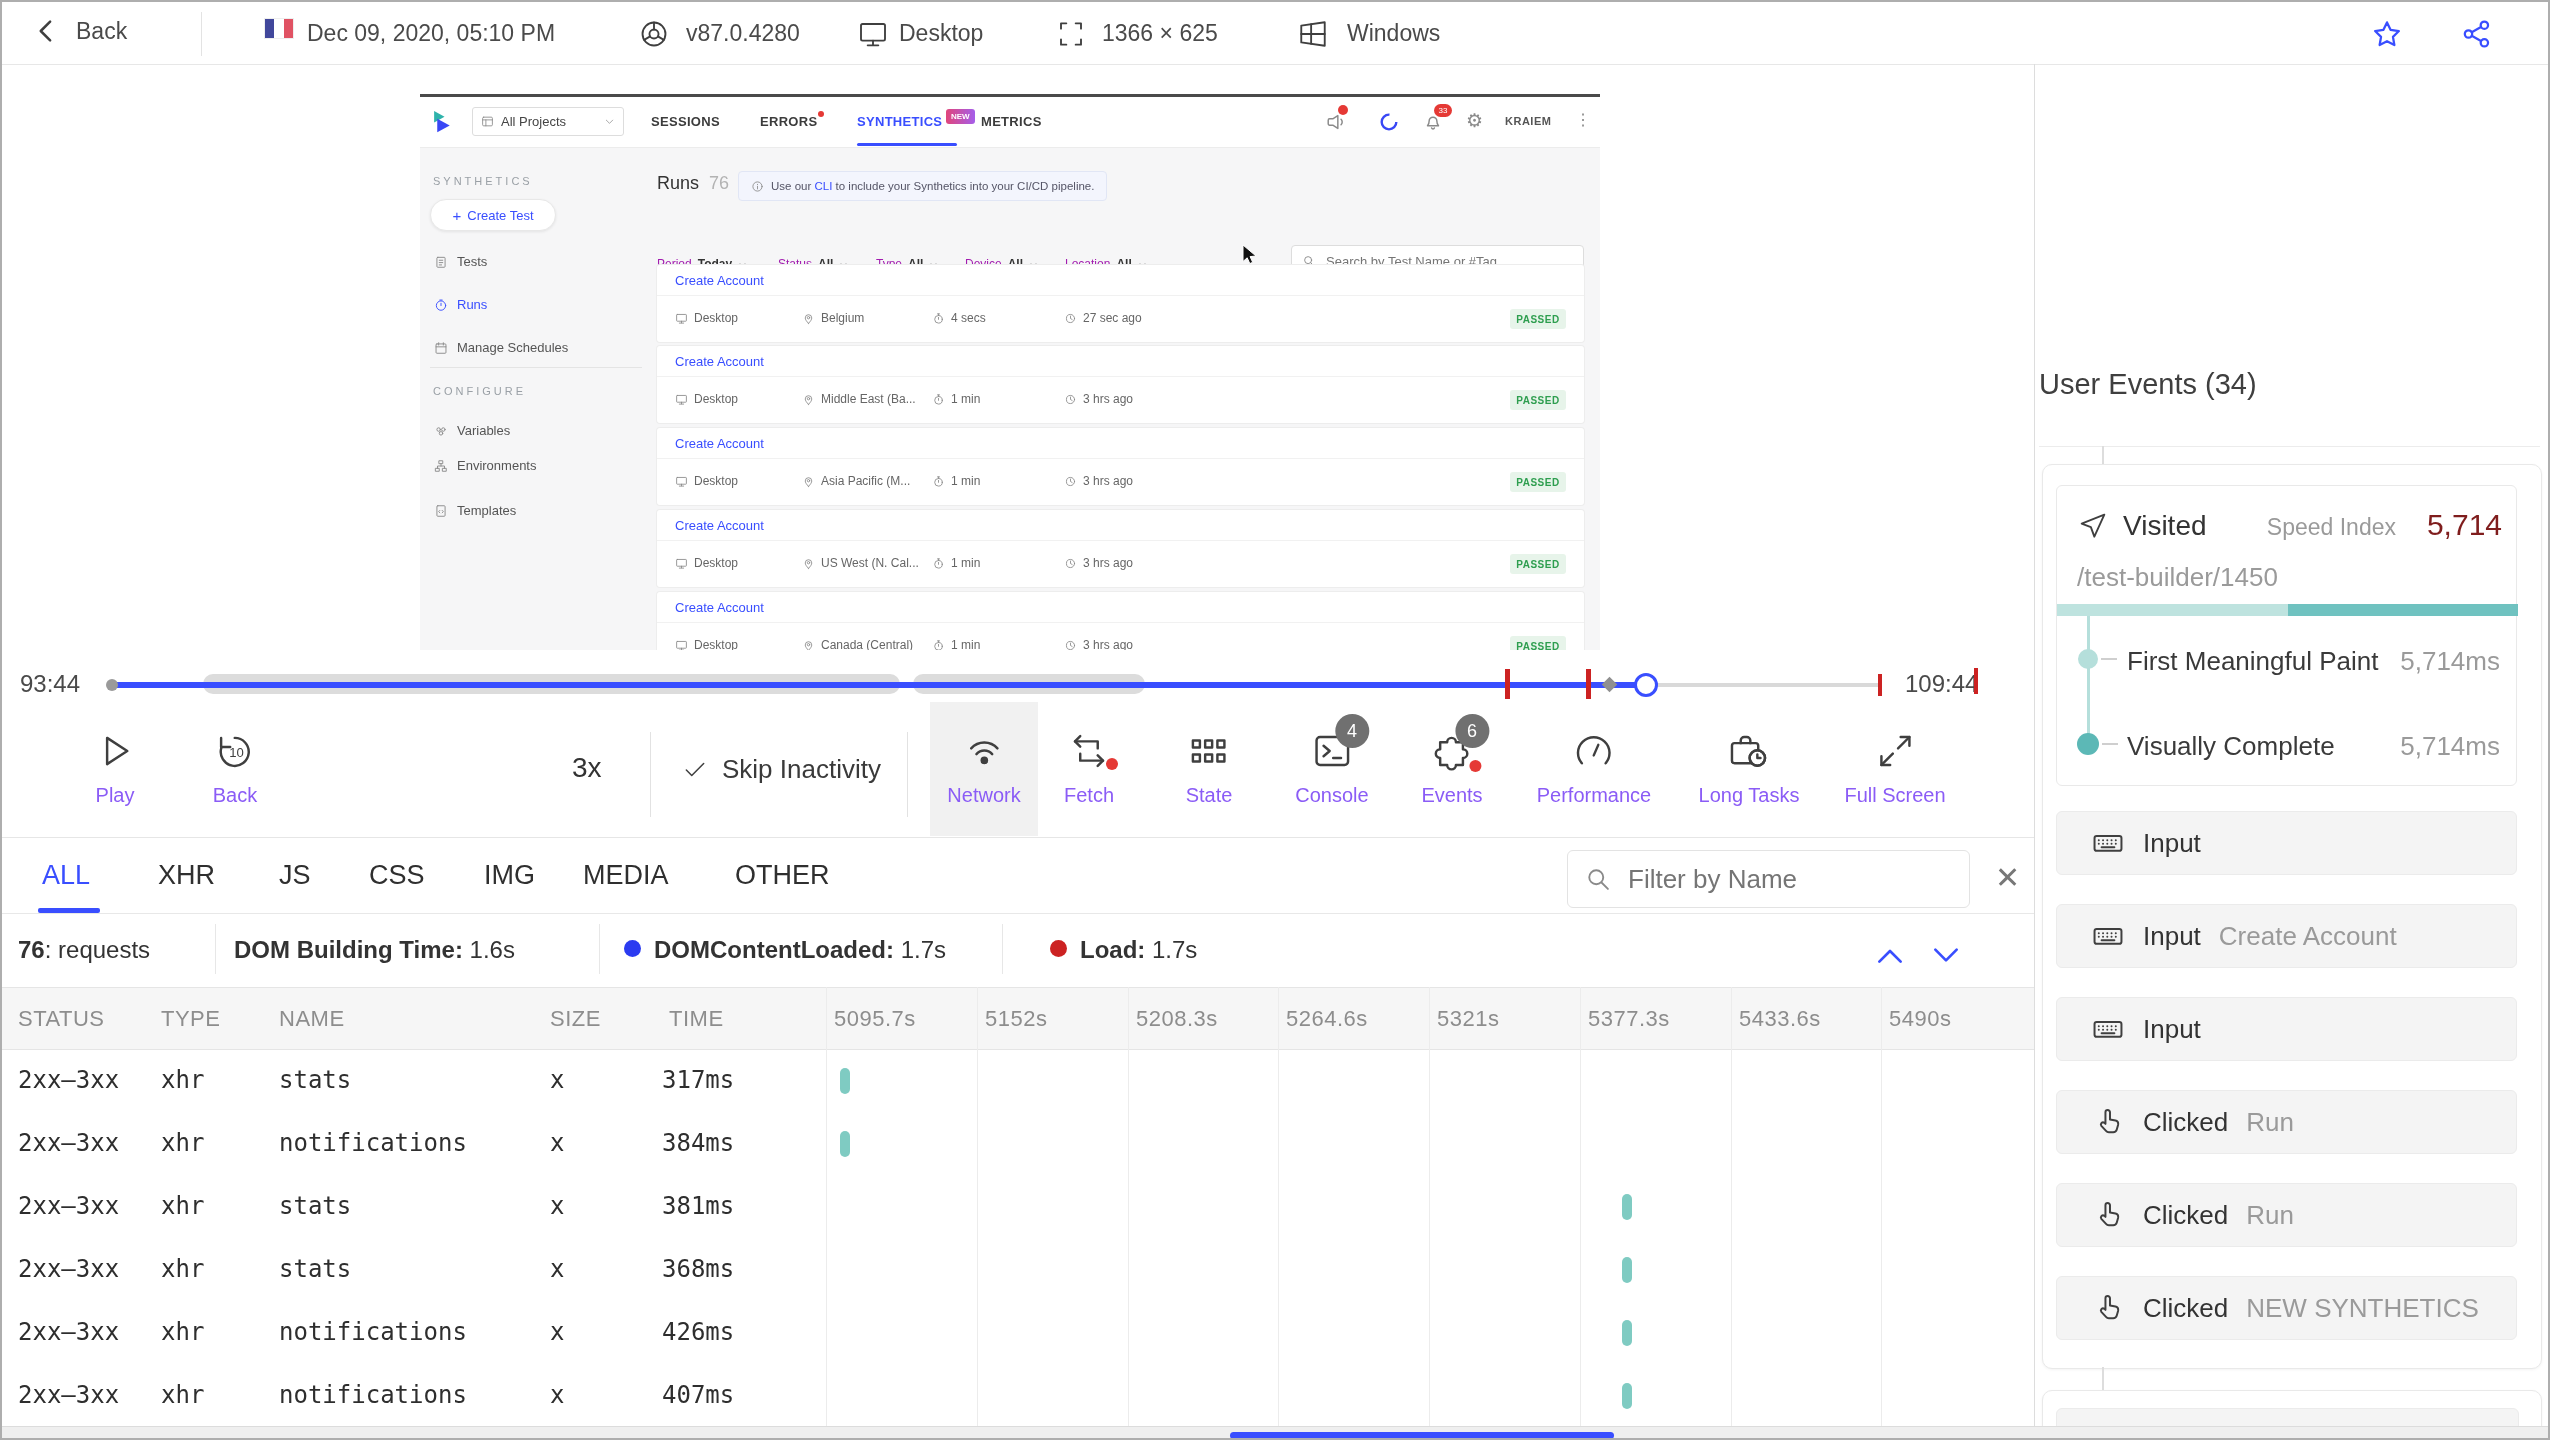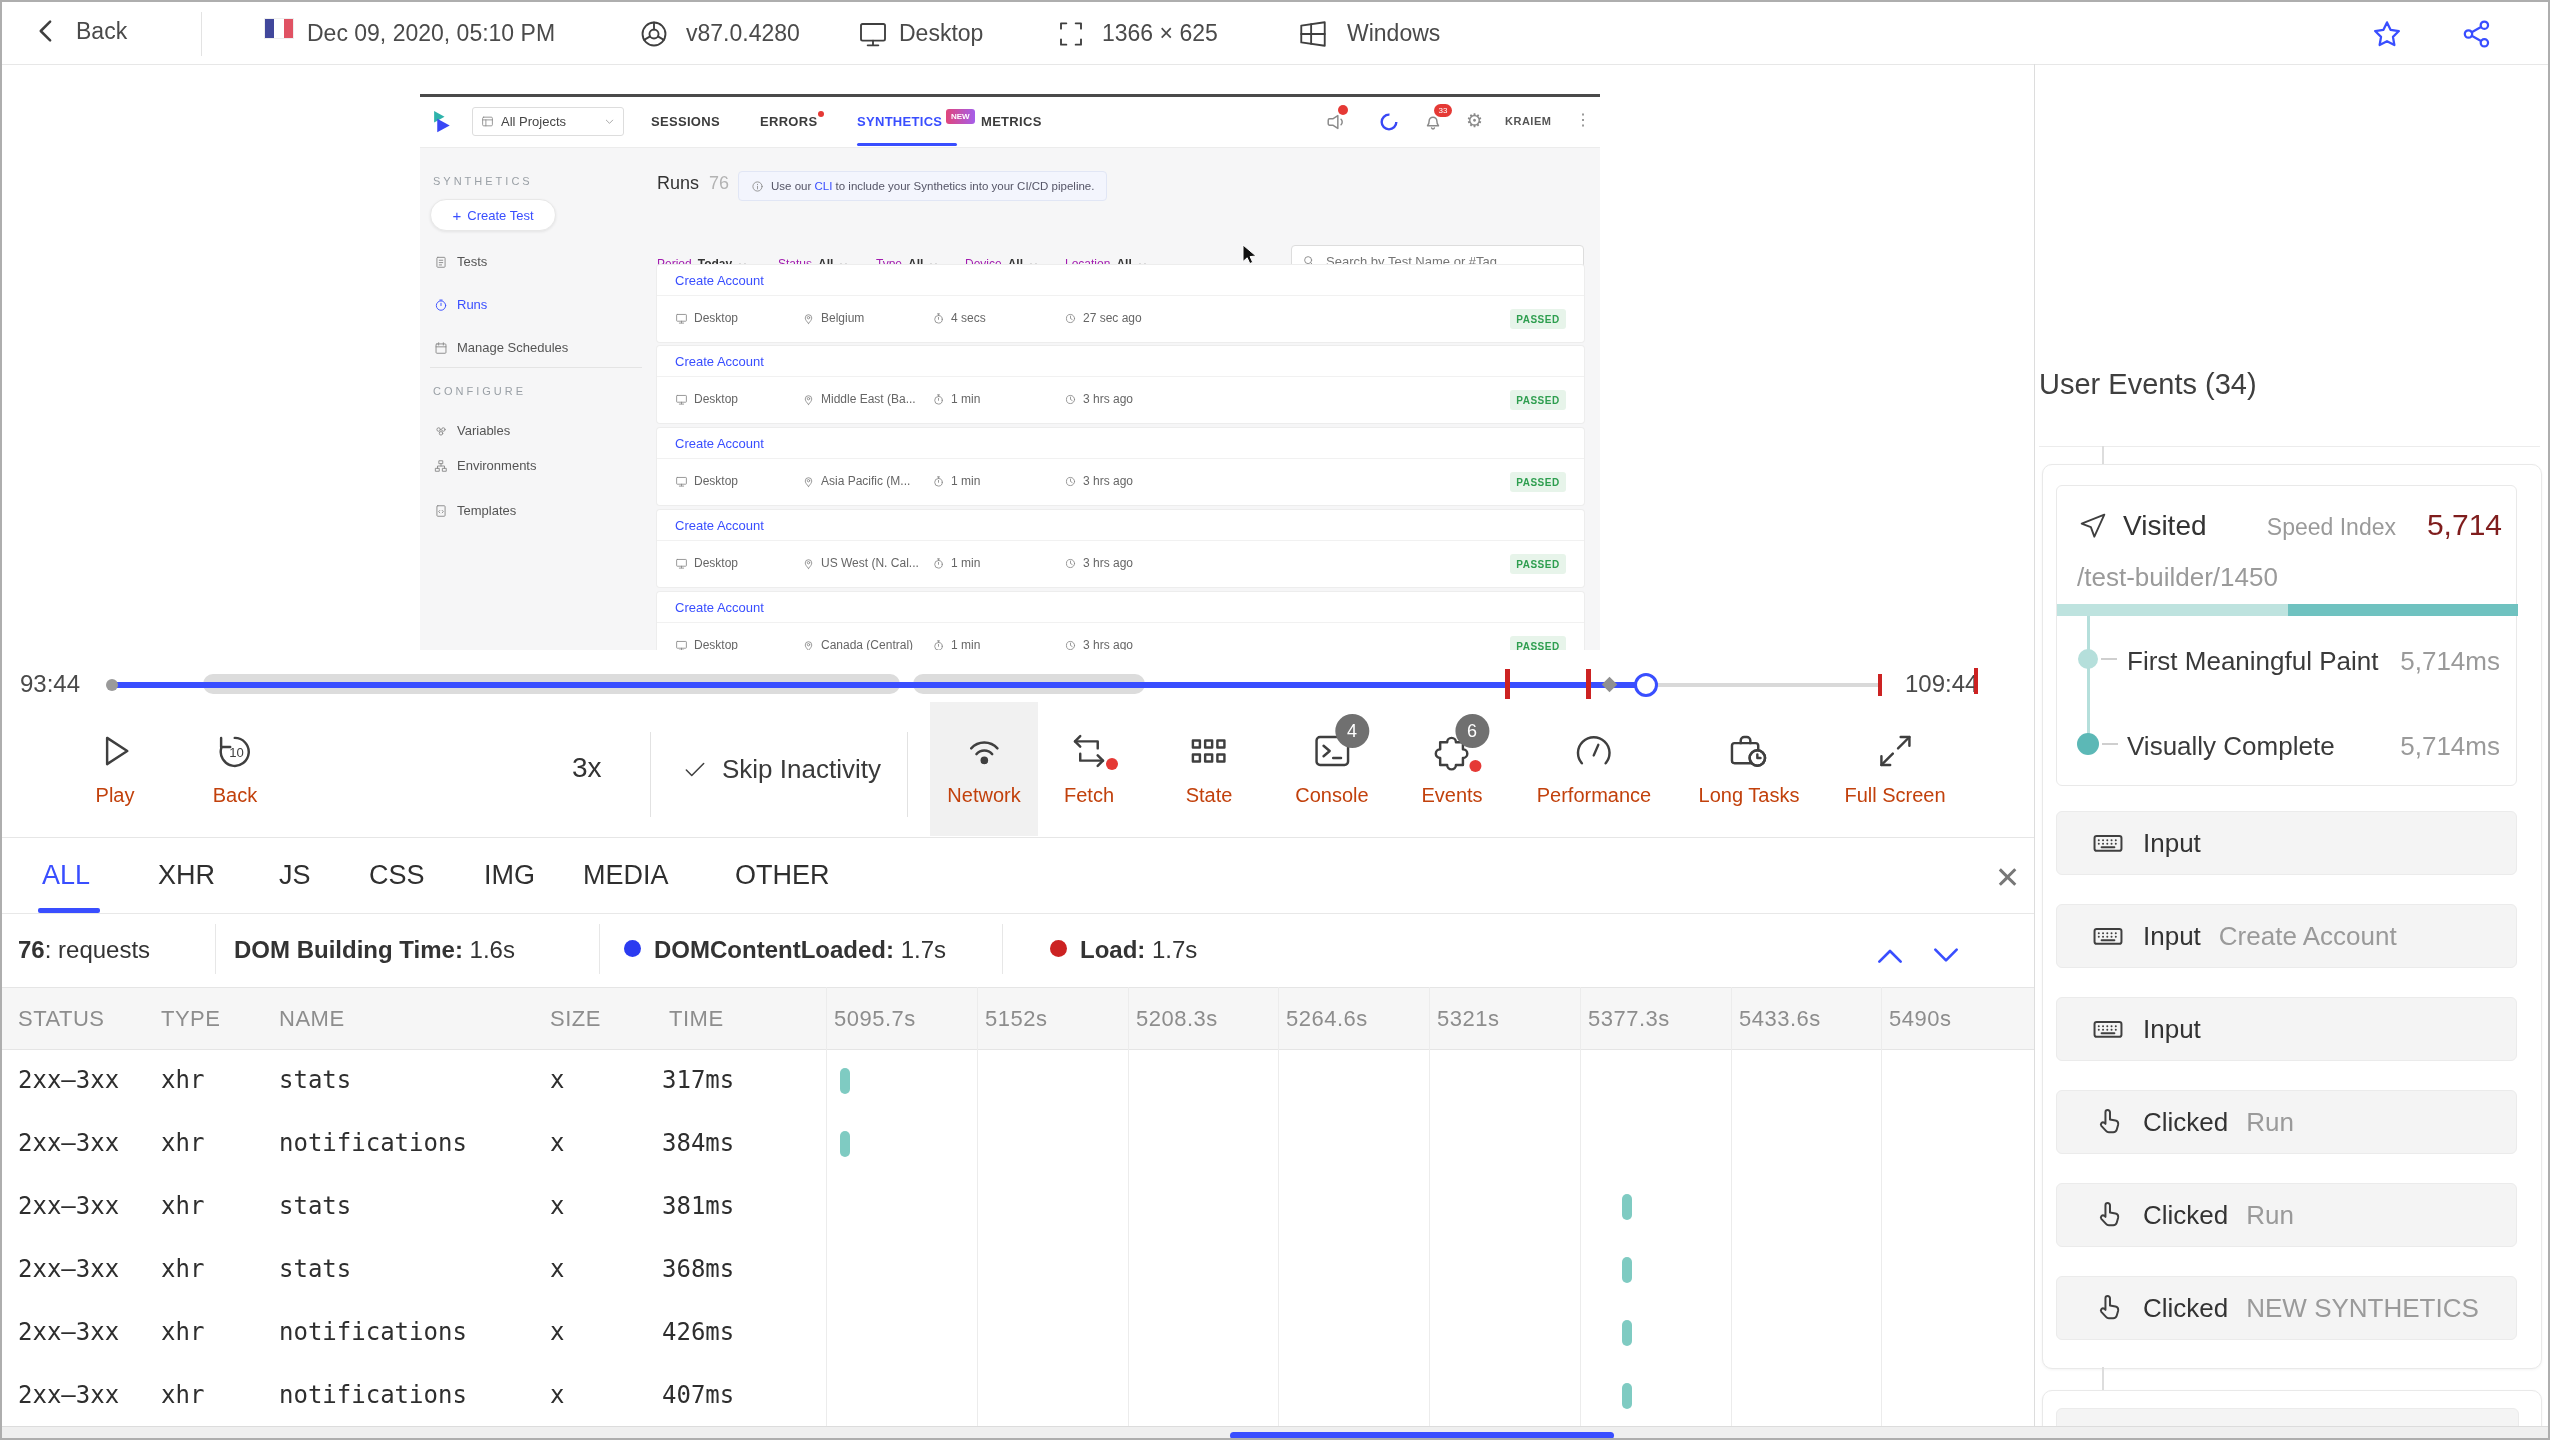--- a/index.html
+++ b/index.html
@@ -22,21 +22,21 @@
   .mcard{position:absolute;left:237px;width:927px;background:#fff;border-radius:3px;box-shadow:0 0 0 1px #ededed;}
   .mcard-title{height:30px;line-height:31px;padding-left:18px;font-size:13px;color:#394eff;border-bottom:1px solid #f1f1f1;}
   .mdet{position:absolute;top:15px;display:flex;align-items:center;gap:6px;font-size:12px;color:#666;}
   .badge-passed{position:absolute;right:18px;top:13px;width:56px;height:20px;border-radius:3px;background:#e7f4ea;color:#2e9e4f;
                 font-size:10px;font-weight:700;letter-spacing:.5px;display:flex;align-items:center;justify-content:center;}
   .fgrp{position:absolute;top:160px;display:flex;align-items:center;gap:6px;font-size:12px;}
   .flabel{color:#a21caf;} .fval{color:#333;font-weight:700;}
   
   .tlabel{font-size:24px;color:#4a4a4a;}
   .ctl{position:absolute;top:728px;display:flex;flex-direction:column;align-items:center;gap:12px;transform:translateX(-50%);}
-  .ctl-label{font-size:20px;color:#c2410c;white-space:nowrap;}
+  .ctl-label{font-size:20px;color:#8b5cf6;white-space:nowrap;}
   .cbadge{position:absolute;top:-16px;right:-16px;width:34px;height:34px;border-radius:50%;background:#707070;color:#fff;
           font-size:18px;display:flex;align-items:center;justify-content:center;}
   .rdot{position:absolute;width:12px;height:12px;border-radius:50%;background:#e53935;}
   .vsep{position:absolute;width:1px;background:#e2e2e2;top:730px;height:85px;}
   
   .nt{position:absolute;top:858px;font-size:27px;color:#2f2f2f;}
   .sumtxt{position:absolute;top:934px;font-size:24px;color:#333;white-space:nowrap;}
   .ssep{position:absolute;top:922px;height:50px;width:1px;background:#e7e7e7;}
   .th{position:absolute;top:1004px;font-size:22px;color:#8d8d8d;letter-spacing:.5px;}
   .gline{position:absolute;top:985px;height:439px;width:1px;background:#ececec;}
@@ -567,20 +567,27 @@
   <div class="abs" style="left:0;top:835px;width:2032px;height:1px;background:#e6e6e6;"></div>
 
   <div class="nt" style="left:40px;color:#394eff;">ALL</div>
   <div class="abs" style="left:36px;top:906px;width:62px;height:5px;background:#394eff;border-radius:2px;"></div>
   <div class="nt" style="left:156px;">XHR</div>
   <div class="nt" style="left:277px;">JS</div>
   <div class="nt" style="left:367px;">CSS</div>
   <div class="nt" style="left:482px;">IMG</div>
   <div class="nt" style="left:581px;">MEDIA</div>
   <div class="nt" style="left:733px;">OTHER</div>
+  <div class="abs" style="left:1565px;top:848px;width:403px;height:58px;border:1px solid #e3e3e3;border-radius:6px;display:flex;align-items:center;gap:14px;padding:0 16px;box-sizing:border-box;">
+    <svg class="ic-sm" width="28" height="28" viewBox="0 0 24 24">
+        <circle cx="10.5" cy="10.5" r="6"></circle>
+        <path d="M15 15l5.5 5.5"></path>
+      </svg>
+    <input style="border: 0px; outline: 0px; font-size: 26px; color: rgb(85, 85, 85); width: 310px; font-family: &quot;Liberation Sans&quot;, sans-serif; background: transparent;" placeholder="Filter by Name">
+  </div>
   <div class="abs" style="left:1993px;top:858px;font-size:30px;color:#777;">✕</div>
   <div class="abs" style="left:0;top:911px;width:2032px;height:1px;background:#e8e8e8;"></div>
 
   <div class="sumtxt" style="left:16px;"><b>76</b><span>: requests</span></div>
   <div class="ssep" style="left:213px;"></div>
   <div class="sumtxt" style="left:232px;"><b>DOM Building Time:</b> <span>1.6s</span></div>
   <div class="ssep" style="left:597px;"></div>
   <div class="abs" style="left:622px;top:938px;width:17px;height:17px;border-radius:50%;background:#2b3bf0;"></div>
   <div class="sumtxt" style="left:652px;"><b>DOMContentLoaded:</b> <span>1.7s</span></div>
   <div class="ssep" style="left:1000px;"></div>

